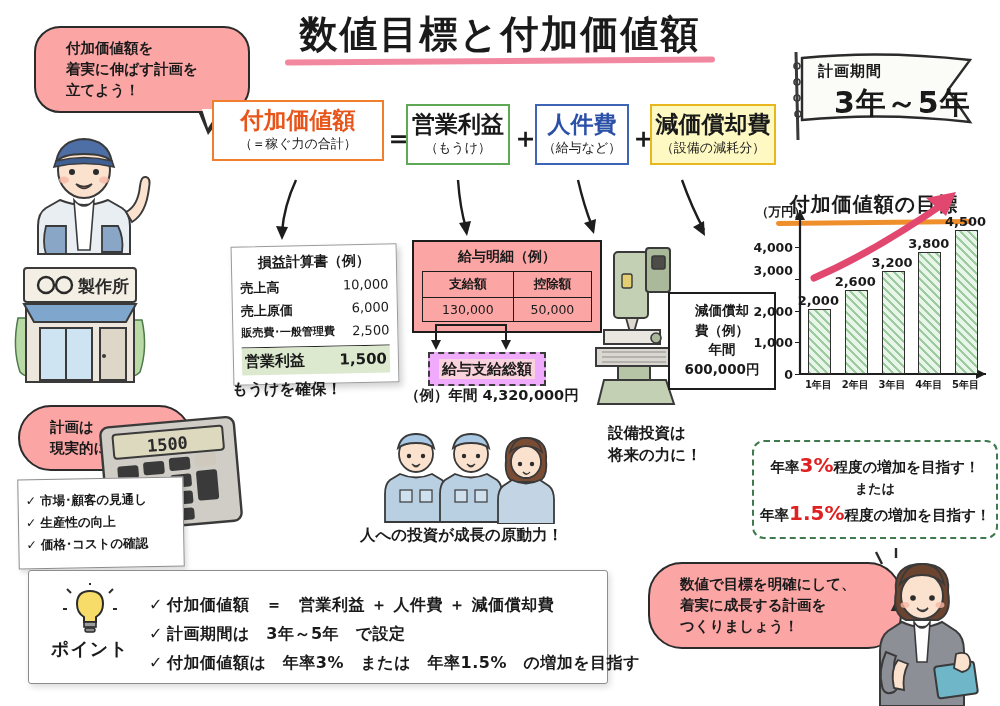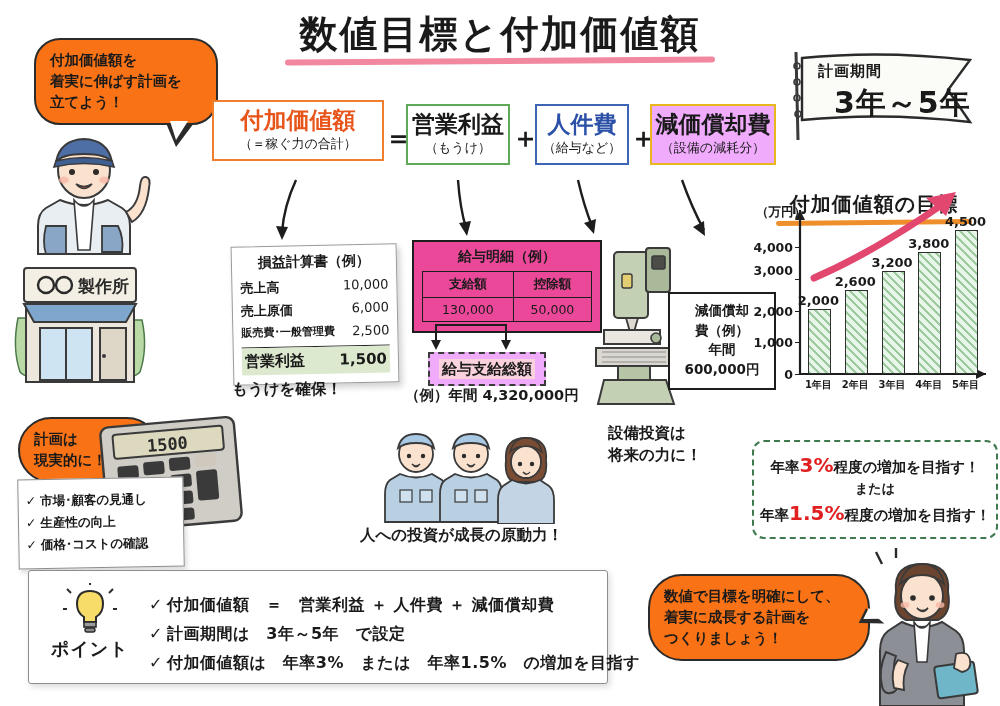--- a/index.html
+++ b/index.html
@@ -11,22 +11,22 @@
   #root{position:absolute;inset:0;}
   .abs{position:absolute;}
 
   
   #title{left:250px;top:14px;width:500px;text-align:center;}
   #title .t{font-size:38px;font-weight:bold;letter-spacing:2px;line-height:1.1;}
   #title .ul{margin:2px auto 0;width:430px;height:6px;border-radius:4px;
        background:#f2889f;transform:rotate(-.4deg);}
 
   
-  .bubble{border:2.5px solid #2b2b2b;background:#f97316;border-radius:26px;
-      padding:10px 14px;line-height:1.45;font-size:14.5px;font-weight:bold;margin-top:12px;}
+  .bubble{border:2.5px solid #2b2b2b;background:#fca5a5;border-radius:26px;
+      padding:10px 30px;line-height:1.45;font-size:14.5px;font-weight:bold;}
   .bubble .tail{position:absolute;width:0;height:0;}
   #bubble-plan{left:34px;top:26px;width:152px;}
   #bubble-plan .tail{border-left:10px solid transparent;border-right:18px solid transparent;
       border-top:24px solid #2b2b2b;right:22px;bottom:-24px;}
   #bubble-plan .tail:after{content:"";position:absolute;left:-6px;top:-26px;
       border-left:6px solid transparent;border-right:12px solid transparent;border-top:19px solid #fff;}
 
   #bubble-real{left:18px;top:405px;width:110px;border-radius:40px;}
   #bubble-real .tail{border-left:6px solid transparent;border-right:16px solid transparent;
       border-top:18px solid #2b2b2b;right:18px;bottom:-18px;}
@@ -41,42 +41,42 @@
 
   
   .fbox{border:2.5px solid #000;background:#fff;text-align:center;padding:5px 0 6px;}
   .fbox .big{font-size:23px;font-weight:bold;line-height:1.15;white-space:nowrap;}
   .fbox .sub{font-size:13px;margin-top:2px;white-space:nowrap;}
   #f-add{left:212px;top:100px;width:168px;border-color:#ef7f2e;}
   #f-add .big{color:#e8551b;}
   #f-op{left:406px;top:104px;width:100px;border-color:#5fa855;}
   #f-hr{left:535px;top:104px;width:90px;border-color:#3d64b5;}
   #f-hr .big{color:#2b50a8;}
-  #f-dep{left:650px;top:104px;width:122px;border-color:#e8b71d;background:#f0abfc;}
+  #f-dep{left:650px;top:104px;width:122px;border-color:#e8b71d;background:#fef9c3;}
   .fsign{font-size:27px;font-weight:bold;}
   #sign-eq{left:385px;top:120px;}
   #sign-p1{left:512px;top:120px;}
   #sign-p2{left:630px;top:120px;}
 
   
   .arrow-svg{position:absolute;overflow:visible;}
 
   
   #pl{left:232px;top:245px;width:148px;border:1.6px solid #9a9a9a;background:#fff;
       box-shadow:3px 4px 6px rgba(0,0,0,.18);transform:rotate(-1.2deg);padding:7px 8px 9px;}
   #pl .hd{text-align:center;font-size:14px;font-weight:bold;margin-bottom:7px;}
   #pl .row{display:flex;justify-content:space-between;font-size:13px;margin:5px 0;white-space:nowrap;}
   #pl .row .lb{font-weight:bold;}
   #pl .rule{border-top:1.8px solid #222;margin:7px 0 0;}
   #pl .tot{display:flex;justify-content:space-between;background:#dce9cf;
        padding:4px 3px;font-size:15px;font-weight:bold;}
   #pl .small{font-size:11px;}
 
   
-  #slip{left:412px;top:240px;width:170px;border:2.2px solid #1d1d1d;background:#ec4899;padding:6px 8px 9px;}
+  #slip{left:412px;top:240px;width:170px;border:2.2px solid #1d1d1d;background:#fca5a5;padding:6px 8px 9px;}
   #slip .hd{text-align:center;font-size:14px;font-weight:bold;margin-bottom:5px;}
   #slip table{border-collapse:collapse;width:100%;}
   #slip th,#slip td{border:1.8px solid #1d1d1d;text-align:center;font-size:12.5px;padding:4px 2px;font-weight:normal;}
   #slip th{font-weight:bold;}
   #tot-tag{left:428px;top:352px;border:2px dashed #3b3b3b;padding:5px 9px;background:#f0abfc;}
   #tot-tag span{background:#fad2dd;font-size:15px;font-weight:bold;padding:1px 3px;}
   #tot-amt{left:405px;top:386px;font-size:14.5px;font-weight:bold;white-space:nowrap;text-align:center;}
 
   
   #dep{left:668px;top:292px;width:92px;border:2px solid #1d1d1d;background:#fff;

